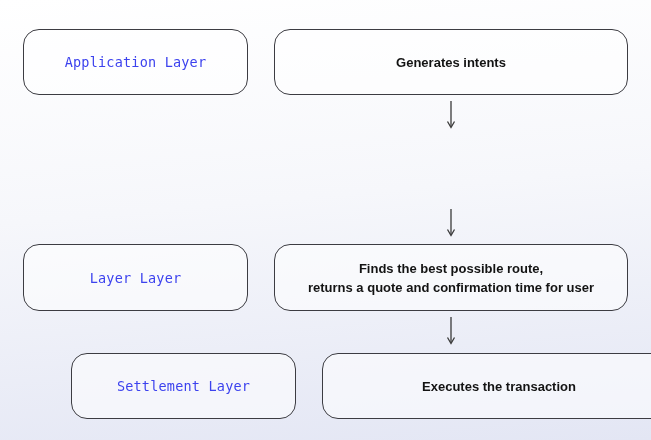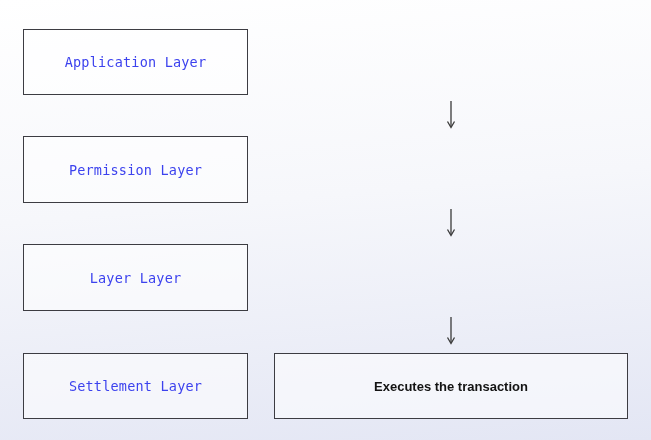--- a/index.html
+++ b/index.html
@@ -14,33 +14,33 @@
     background: linear-gradient(175deg,
       var(--background-top, #ffffff) 0%,
       #f6f7fb 45%,
       var(--background-bottom, #e3e6f4) 100%);
     font-family: "Liberation Sans", sans-serif;
   }
   .box {
     position: absolute;
     box-sizing: border-box;
     border: 1px solid var(--box-border, #3c3c42);
-    border-radius: 0;
+    border-radius: 16px;
     background: rgba(255, 255, 255, 0.55);
     display: flex;
     align-items: center;
     justify-content: center;
     text-align: center;
   }
   .col-left  { left: 23px;  width: 225px; }
   .col-right { left: 274px; width: 354px; }
   .row-0 { top: 29px;  height: 66px; }
   .row-1 { top: 136px; height: 67px; }
   .row-2 { top: 244px; height: 67px; }
-  .row-3 { top: 353px; height: 66px; }
+  .row-3 { top: 353px; height: 66px; margin-left: 48px; }
   .layer-label {
     font-family: "DejaVu Sans Mono", "Liberation Mono", monospace;
     font-size: 13.5px;
     letter-spacing: 0.2px;
     color: var(--accent-blue, #3c42ee);
   }
   .desc {
     font-weight: bold;
     font-size: 13px;
     line-height: 19px;
@@ -64,30 +64,34 @@
   .arrow-3 { top: 316px; }
 </style>
 </head>
 <body>
 
 <div class="canvas">
 
   <div class="box col-left row-0">
     <span class="layer-label">Application Layer</span>
   </div>
-  <div class="box col-left row-1">
-    <span class="layer-label">Permission Layer</span>
-  </div>
   <div class="box col-left row-2">
     <span class="layer-label">Layer Layer</span>
   </div>
   <div class="box col-left row-3">
     <span class="layer-label">Settlement Layer</span>
   </div>
 
+  <div class="box col-right row-0">
+    <div class="desc">Generates intents</div>
+  </div>
+  <div class="box col-right row-2">
+    <div class="desc">Finds the best possible route,
+returns a quote and confirmation time for user</div>
+  </div>
   <div class="box col-right row-3">
     <div class="desc">Executes the transaction</div>
   </div>
 
   <svg class="arrow arrow-1" viewBox="0 0 12 30">
     <line x1="6" y1="1" x2="6" y2="26"></line>
     <polyline points="2.5,21.5 6,27.5 9.5,21.5"></polyline>
   </svg>
   <svg class="arrow arrow-2" viewBox="0 0 12 30">
     <line x1="6" y1="1" x2="6" y2="26"></line>

